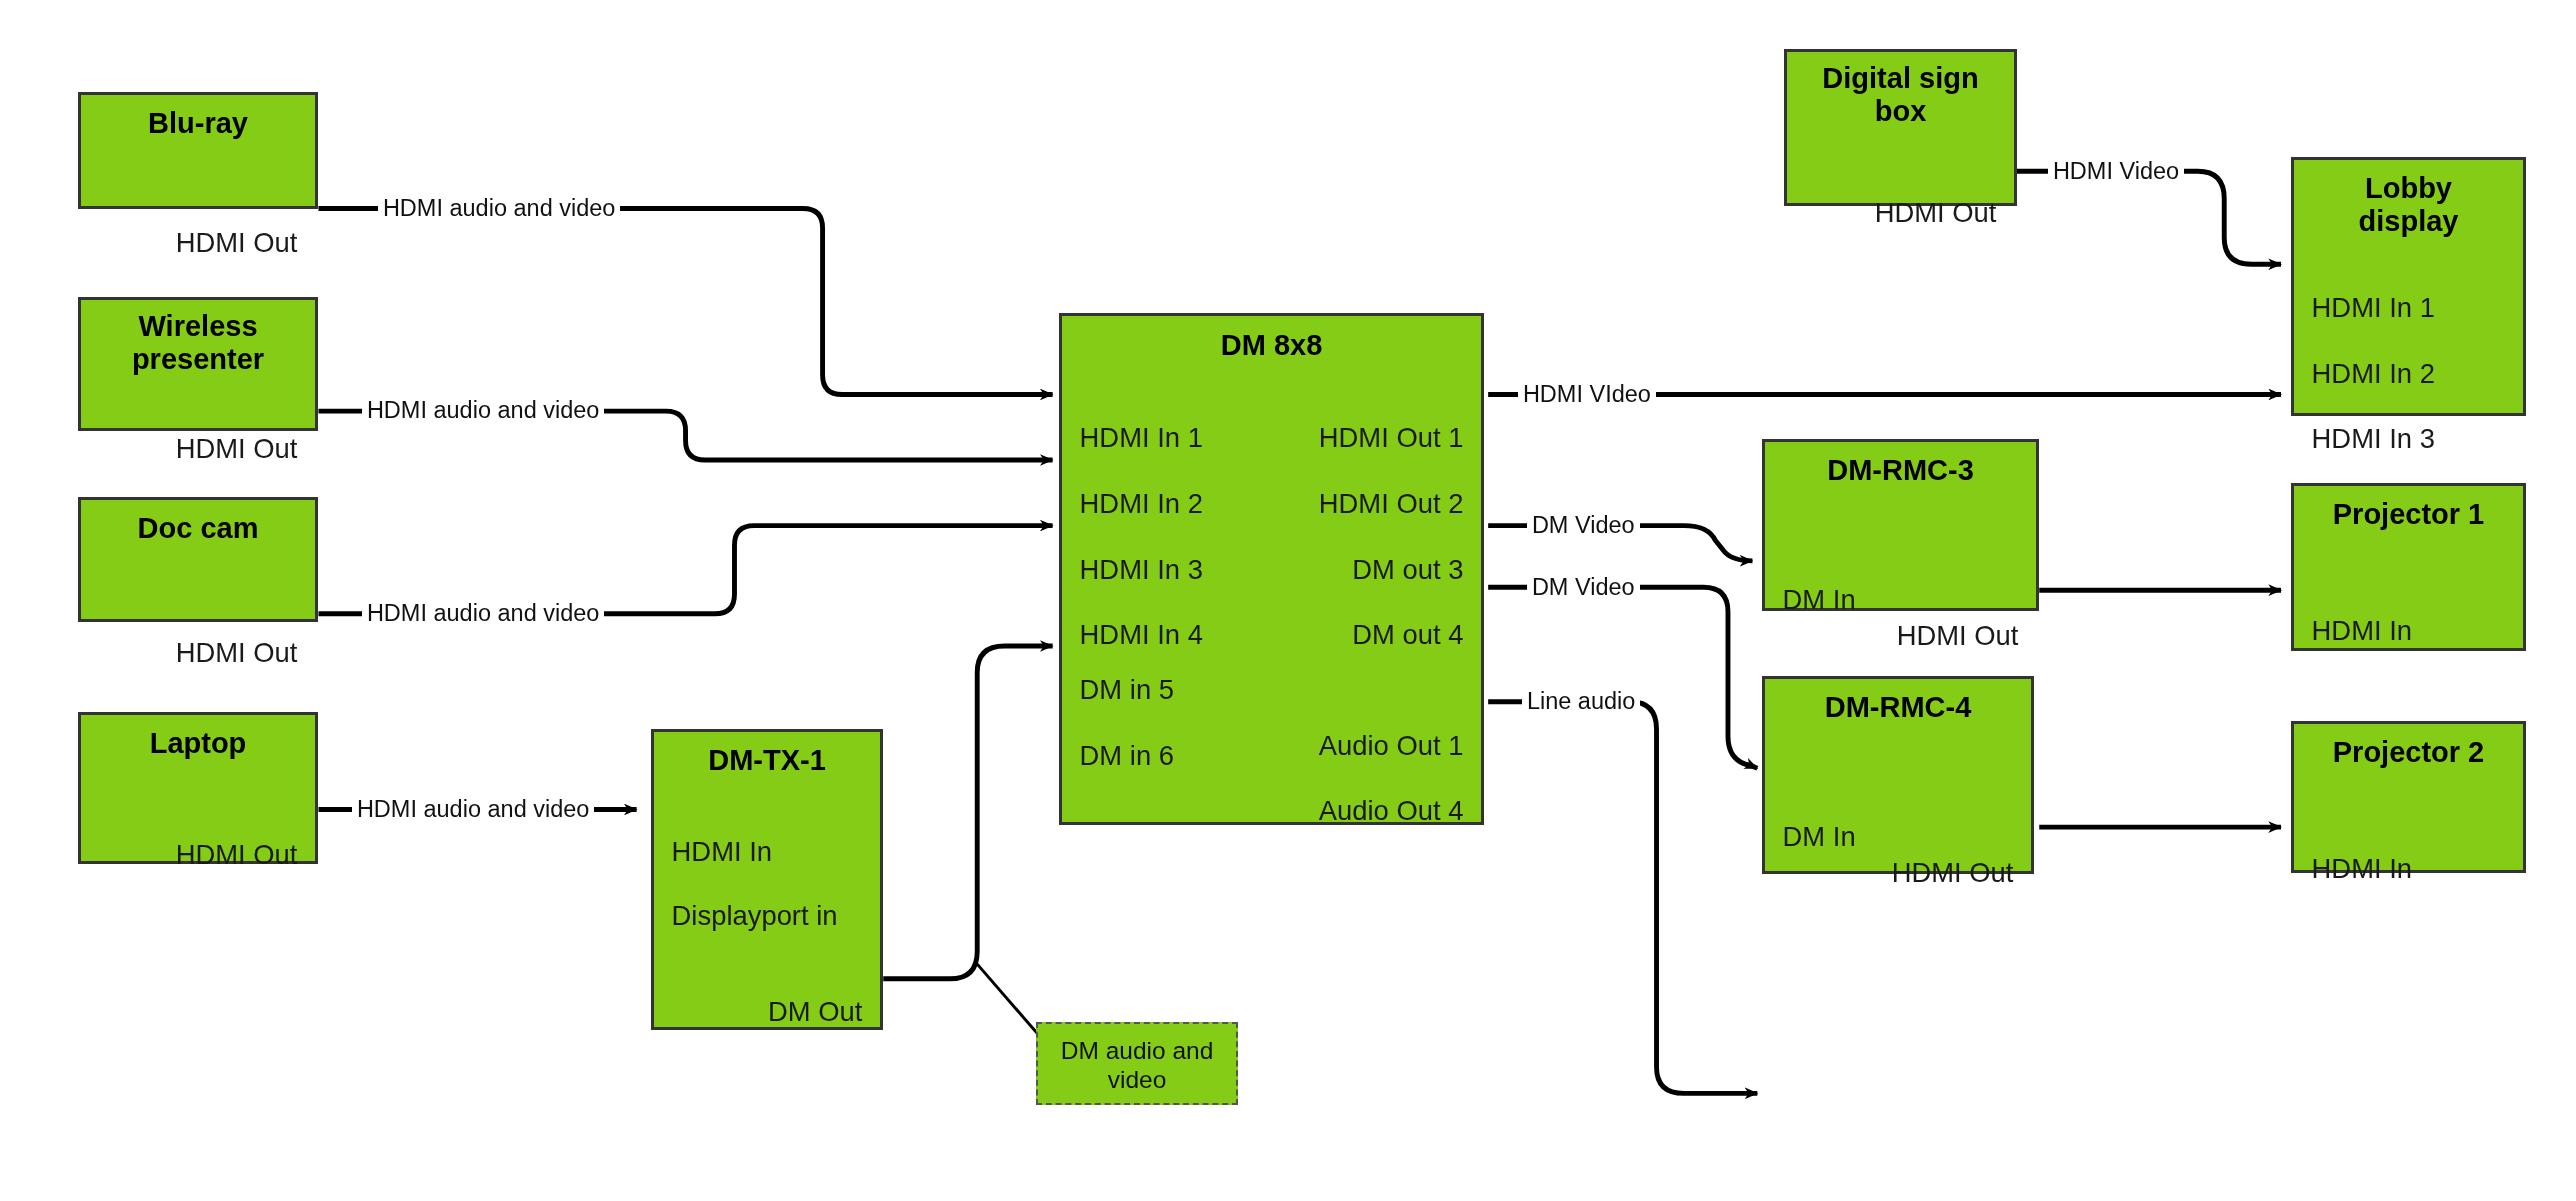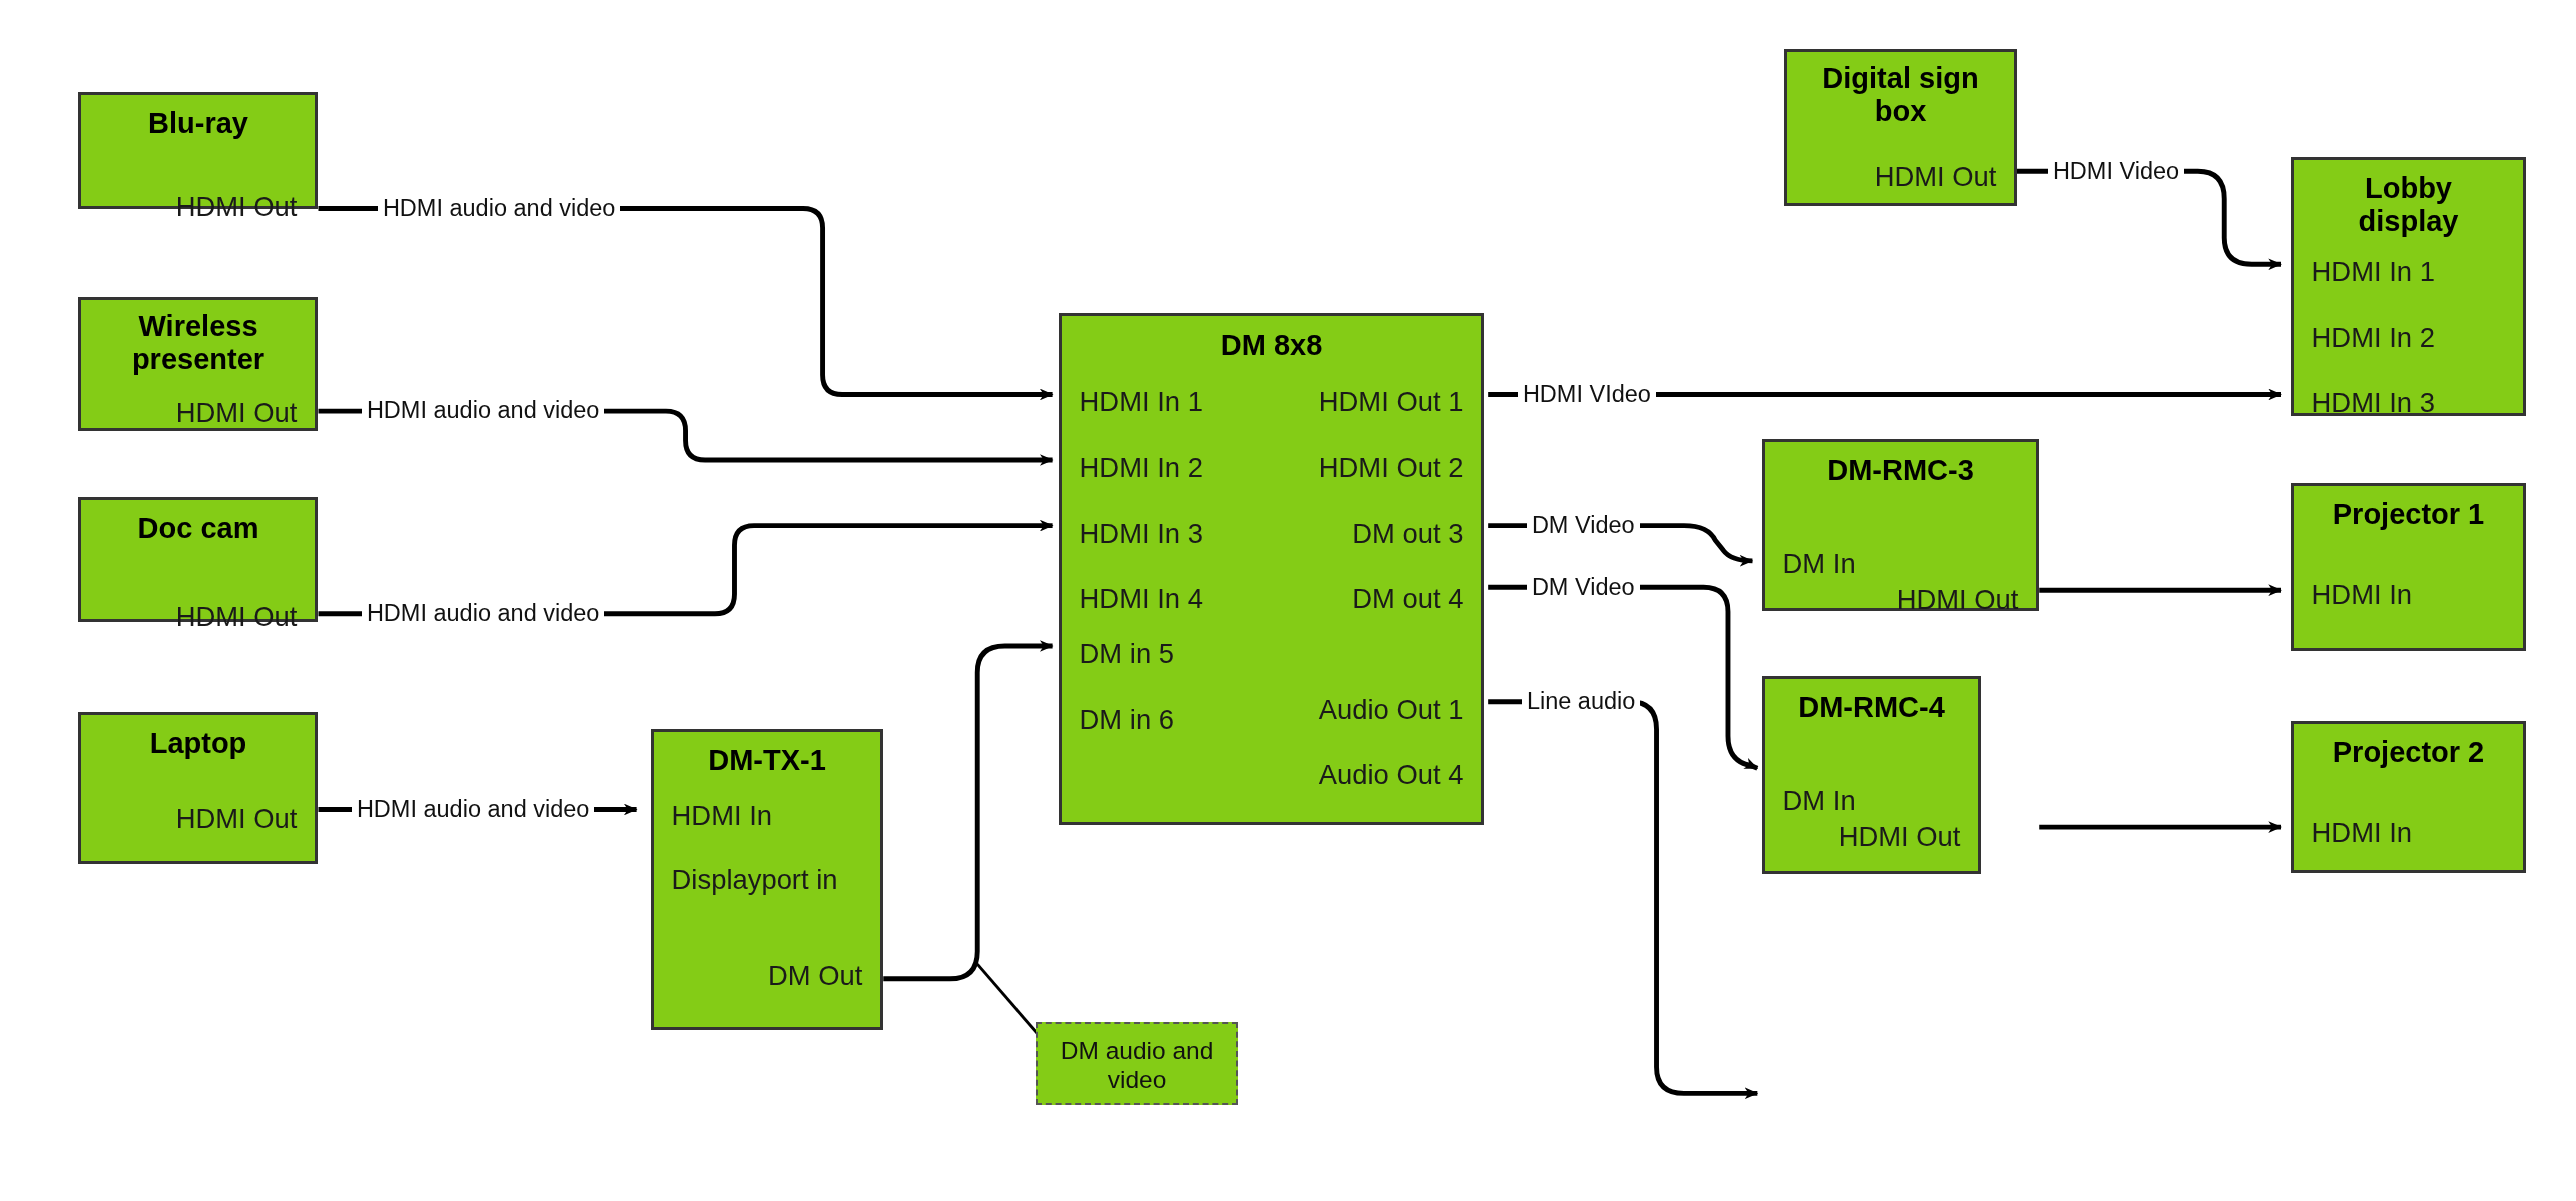--- a/index.html
+++ b/index.html
@@ -41,20 +41,21 @@
     line-height: 1.15;
     padding-top: 11.7px;
   }
   .ntitle.tight { padding-top: 7.8px; }
   .port {
     position: absolute;
     font-size: 27.4px;
     color: #1a1a1a;
     white-space: nowrap;
     line-height: 1;
+    margin-top: 36px;
   }
   .port.left  { left: 17.6px; }
   .port.right { right: 17.6px; }
   .wirelabel {
     position: absolute;
     font-size: 23.5px;
     color: #111111;
     white-space: nowrap;
     background: #ffffff;
     padding: 0 4.9px;
@@ -171,21 +172,21 @@
     <div class="port left" style="top:164px;">HDMI In 2</div>
     <div class="port left" style="top:229px;">HDMI In 3</div>
   </div>
 
   <div class="node" style="left:1762px; top:439px; width:277px; height:172px;">
     <div class="ntitle">DM-RMC-3</div>
     <div class="port left" style="top:108px;">DM In</div>
     <div class="port right" style="top:144px;">HDMI Out</div>
   </div>
 
-  <div class="node" style="left:1762px; top:676px; width:219px; height:198px;">
+  <div class="node" style="left:1762px; top:676px; width:272px; height:198px;">
     <div class="ntitle">DM-RMC-4</div>
     <div class="port left" style="top:108px;">DM In</div>
     <div class="port right" style="top:144px;">HDMI Out</div>
   </div>
 
   <div class="node" style="left:2291px; top:483px; width:235px; height:168px;">
     <div class="ntitle">Projector 1</div>
     <div class="port left" style="top:95px;">HDMI In</div>
   </div>
 

